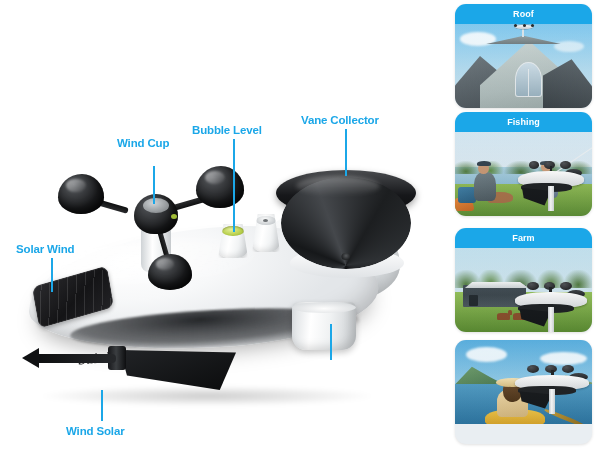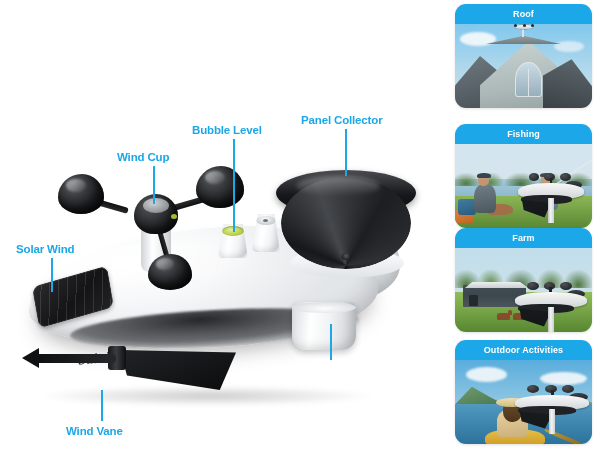--- a/index.html
+++ b/index.html
@@ -468,32 +468,32 @@
 
       <div class="vane-fin"></div>
       <div class="vane-stem"></div>
       <div class="vane-tail"></div>
       <div class="vane-arrow"></div>
     </div>
 
     <div class="lbl" style="left:16px;top:243px;">Solar Wind</div>
     <div class="leader v" style="left:51px;top:258px;height:34px;"></div>
 
-    <div class="lbl" style="left:117px;top:151px;">Wind Cup</div>
+    <div class="lbl" style="left:117px;top:137px;">Wind Cup</div>
     <div class="leader v" style="left:153px;top:166px;height:38px;"></div>
 
     <div class="lbl" style="left:192px;top:124px;">Bubble Level</div>
     <div class="leader v" style="left:233px;top:139px;height:93px;"></div>
 
-    <div class="lbl" style="left:301px;top:114px;">Panel Collector</div>
+    <div class="lbl" style="left:301px;top:114px;">Vane Collector</div>
     <div class="leader v" style="left:345px;top:129px;height:47px;"></div>
 
     <div class="leader v" style="left:330px;top:324px;height:36px;"></div>
 
-    <div class="lbl" style="left:66px;top:425px;">Wind Vane</div>
+    <div class="lbl" style="left:66px;top:425px;">Wind Solar</div>
     <div class="leader v" style="left:101px;top:390px;height:31px;"></div>
   </div>
 
   <div class="rail">
 
     <div class="card" style="top:4px;">
       <div class="card-header">
         <span class="card-title">Roof</span>
       </div>
       <div class="card-photo">
@@ -509,21 +509,21 @@
         <div class="mini-sensor"></div>
         <div class="mini-cups">
           <i style="left:0;"></i>
           <i style="left:42%;"></i>
           <i style="right:0;"></i>
         </div>
         <div class="photo-grade"></div>
       </div>
     </div>
 
-    <div class="card" style="top:124px;">
+    <div class="card" style="top:112px;">
       <div class="card-header">
         <span class="card-title">Fishing</span>
       </div>
       <div class="card-photo">
         <div class="sky" style="background:linear-gradient(180deg,#cfe3ef,#eaf2f6);"></div>
         <div class="water"></div>
         <div class="treeline"></div>
         <div class="grass"></div>
         <div class="chair"></div>
         <div class="cooler"></div>
@@ -576,23 +576,20 @@
           <div class="ws-body"></div>
           <div class="ws-dark"></div>
           <div class="ws-fin"></div>
           <div class="ws-pole"></div>
         </div>
         <div class="photo-grade"></div>
       </div>
     </div>
 
     <div class="card" style="top:340px;">
-      <div class="card-header">
-        <span class="card-title">Outdoor Activities</span>
-      </div>
       <div class="card-photo">
         <div class="sky" style="background:linear-gradient(180deg,#4fa8da,#a9d8ee 70%,#cfe8f4);"></div>
         <div class="cloudpuff" style="left:8%;top:8%;width:30%;height:18%;"></div>
         <div class="cloudpuff" style="right:4%;top:14%;width:34%;height:16%;"></div>
         <div class="mountain"></div>
         <div class="mountain2"></div>
         <div class="water" style="top:52%;height:48%;background:linear-gradient(180deg,#4e9bc4,#2f79a6);"></div>
         <div class="kayak-hull"></div>
         <div class="paddle"></div>
         <div class="paddler-body"></div>

